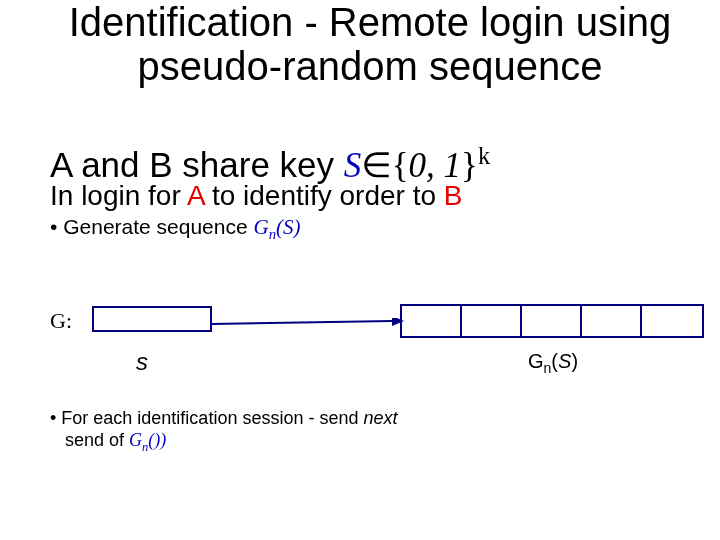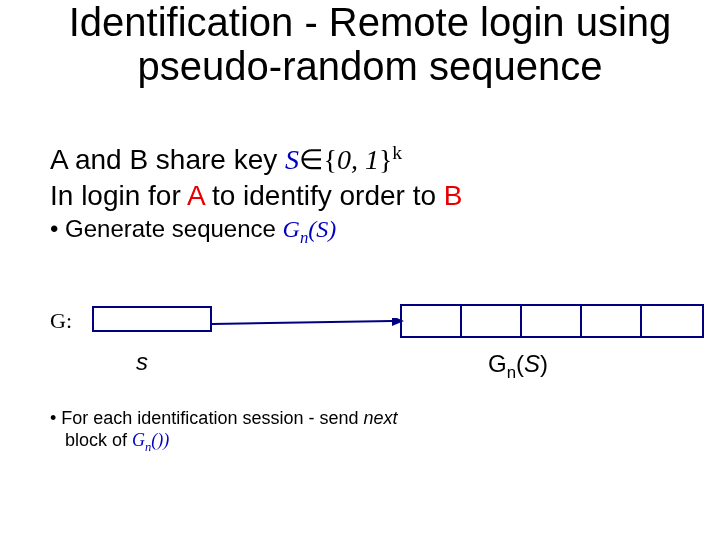--- a/index.html
+++ b/index.html
@@ -23,35 +23,35 @@
     top: 0px;
     width: 620px;
     font-size: 40px;
     line-height: 1.1;
     text-align: center;
   }
   .line1 {
     position: absolute;
     left: 50px;
     top: 142px;
-    font-size: 28px;
+    font-size: 35px;
     white-space: nowrap;
   }
   .line2 {
     position: absolute;
     left: 50px;
     top: 180px;
     font-size: 28px;
     white-space: nowrap;
   }
   .line3 {
     position: absolute;
     left: 50px;
     top: 215px;
-    font-size: 24px;
+    font-size: 21px;
     white-space: nowrap;
   }
   .line4 {
     position: absolute;
     left: 50px;
     top: 308px;
     font-family: "Times New Roman", Times, serif;
     font-size: 22px;
   }
   .box-s {
@@ -87,23 +87,23 @@
   }
   .label-s {
     position: absolute;
     left: 136px;
     top: 348px;
     font-size: 24px;
     font-style: italic;
   }
   .label-g {
     position: absolute;
-    left: 488px;
+    left: 528px;
     top: 350px;
-    font-size: 24px;
+    font-size: 20px;
   }
   .line5 {
     position: absolute;
     left: 50px;
     top: 408px;
     width: 620px;
     font-size: 18px;
     line-height: 1.2;
   }
   .red { color: #e80000; }
@@ -149,16 +149,16 @@
   </div>
 
   <div class="label-s">s</div>
 
   <div class="label-g">
     <span>G</span><span class="sub" style="font-style:normal;">n</span><span>(</span><span class="ital">S</span><span>)</span>
   </div>
 
   <div class="line5">
     <span>• For each identification session - send </span><span class="ital">next</span><br>
-    &nbsp;&nbsp;<span> block of </span><span class="blue">G</span><span class="sub blue">n</span><span class="blue">(</span><span class="blue">)</span><span class="blue">)</span>
+    &nbsp;&nbsp;<span> send of </span><span class="blue">G</span><span class="sub blue">n</span><span class="blue">(</span><span class="blue">)</span><span class="blue">)</span>
   </div>
 
 </div>
 
 </body></html>

